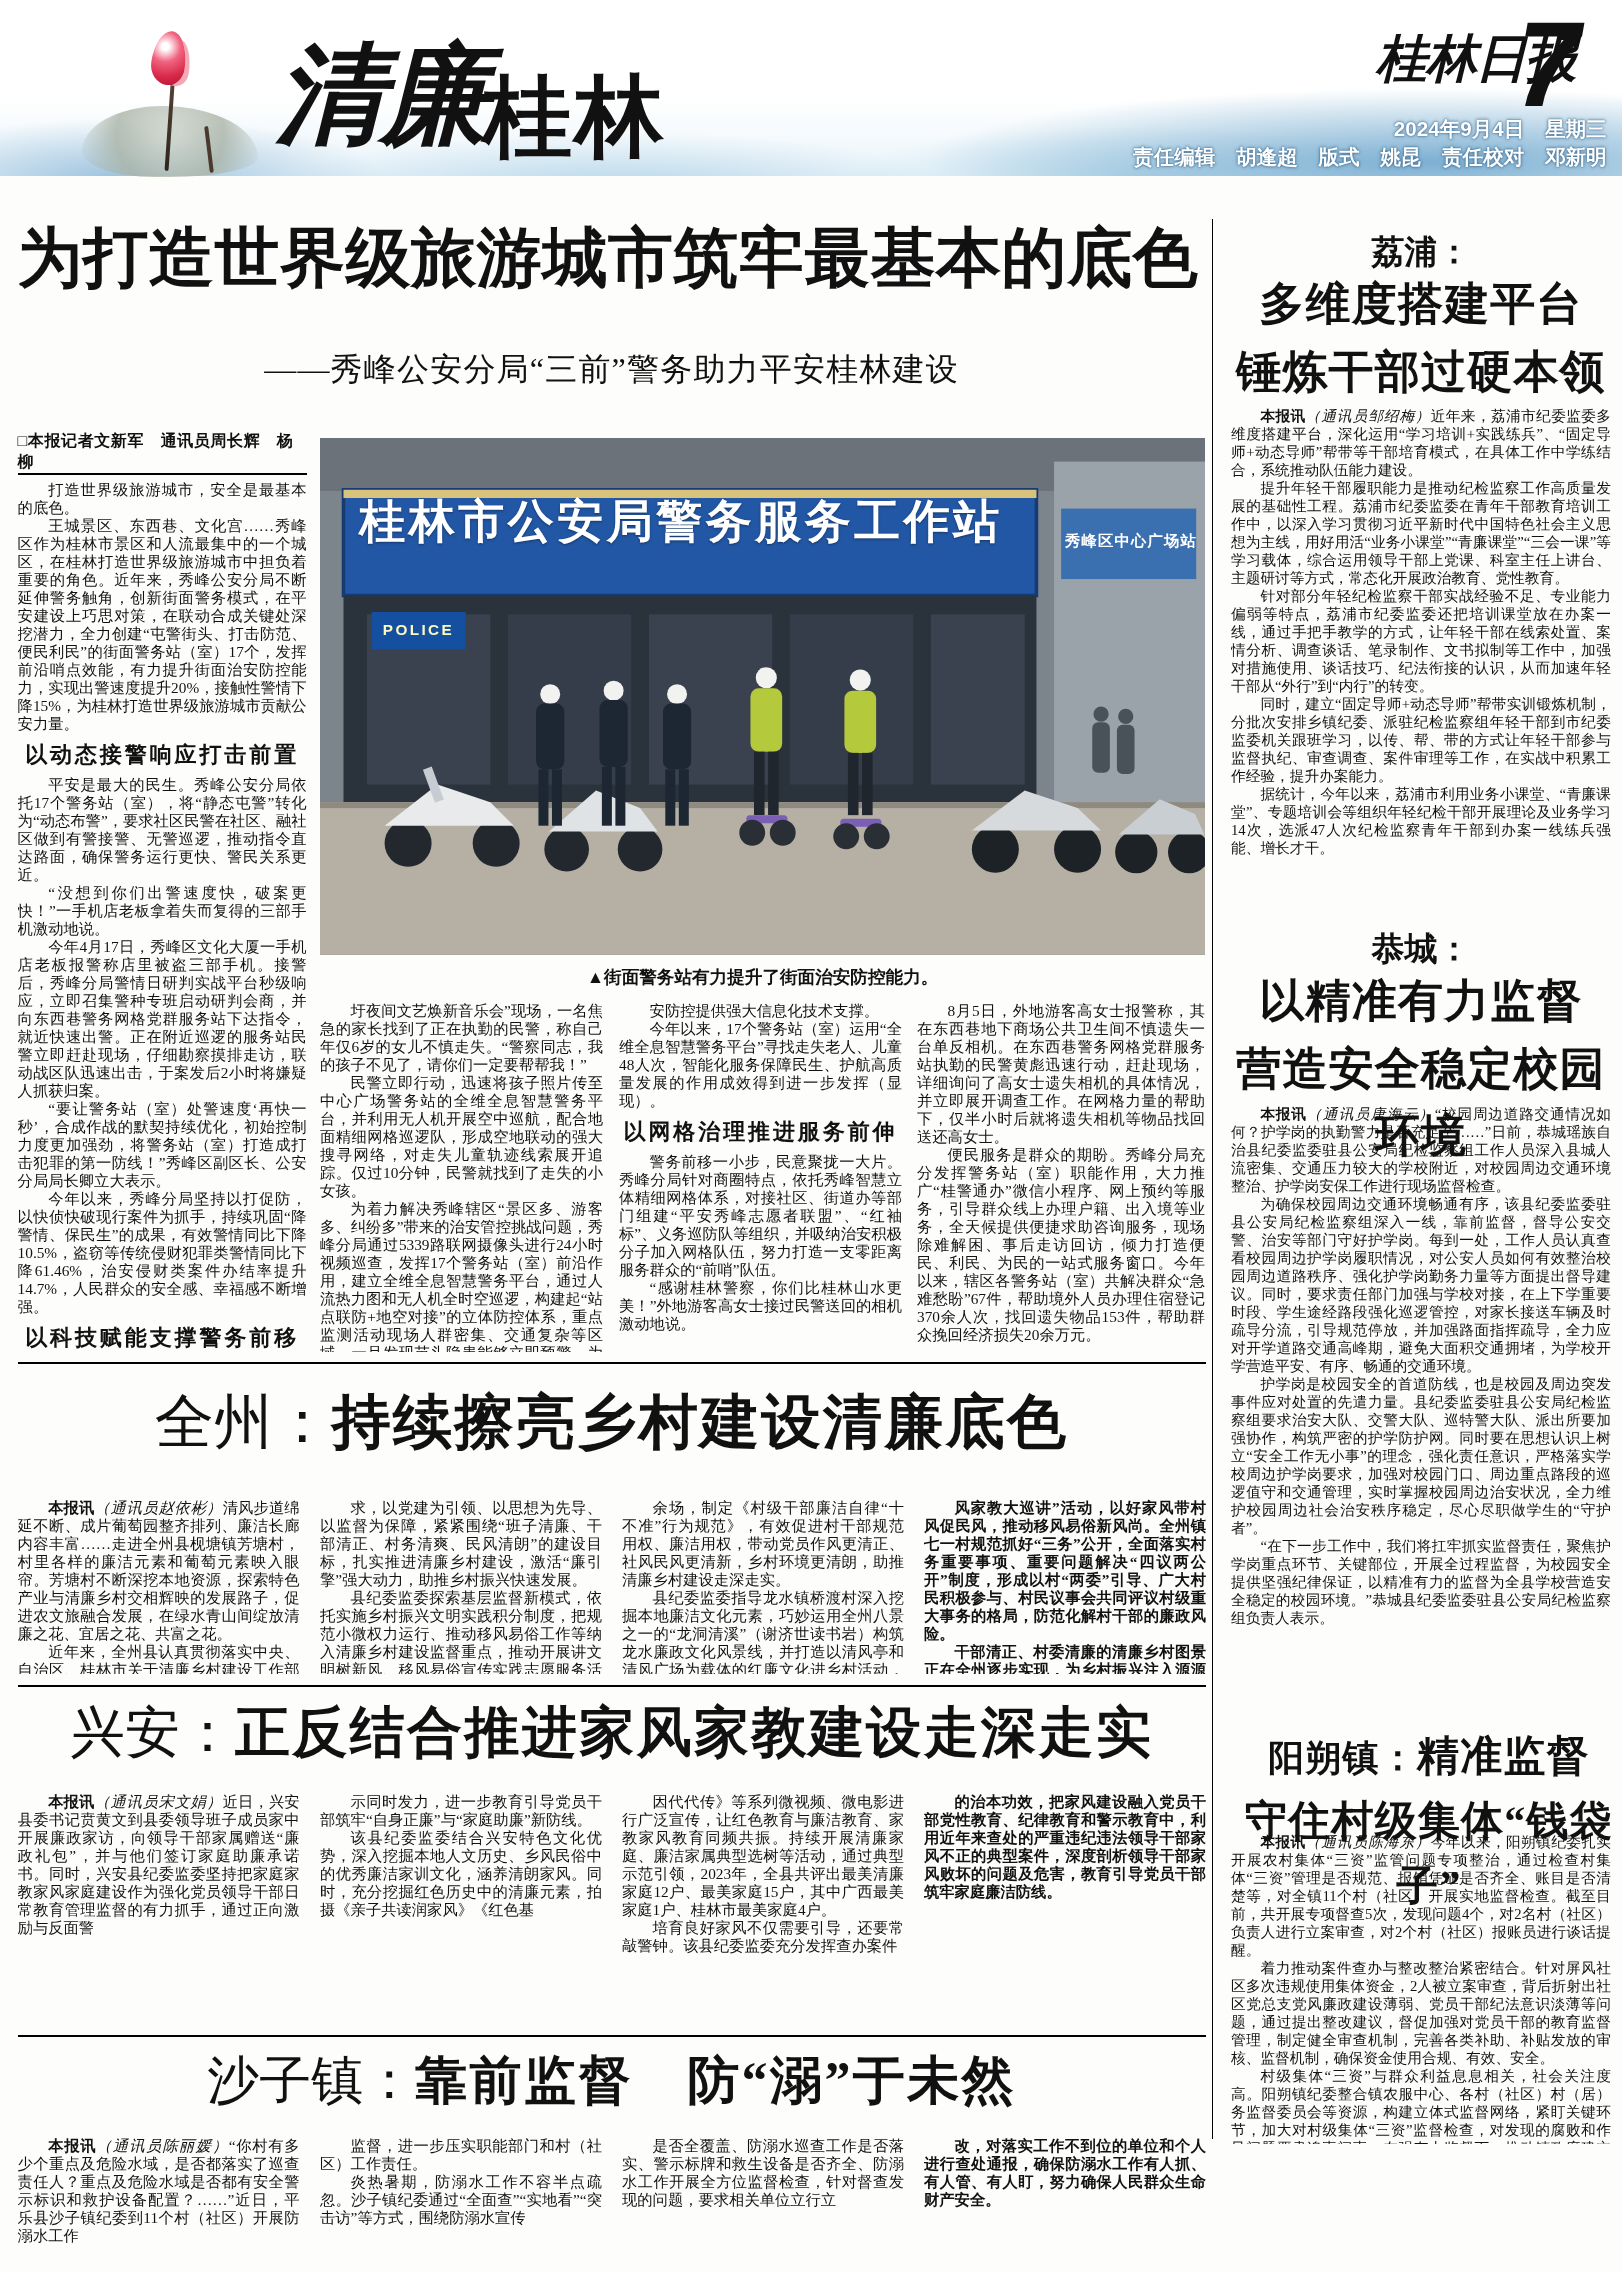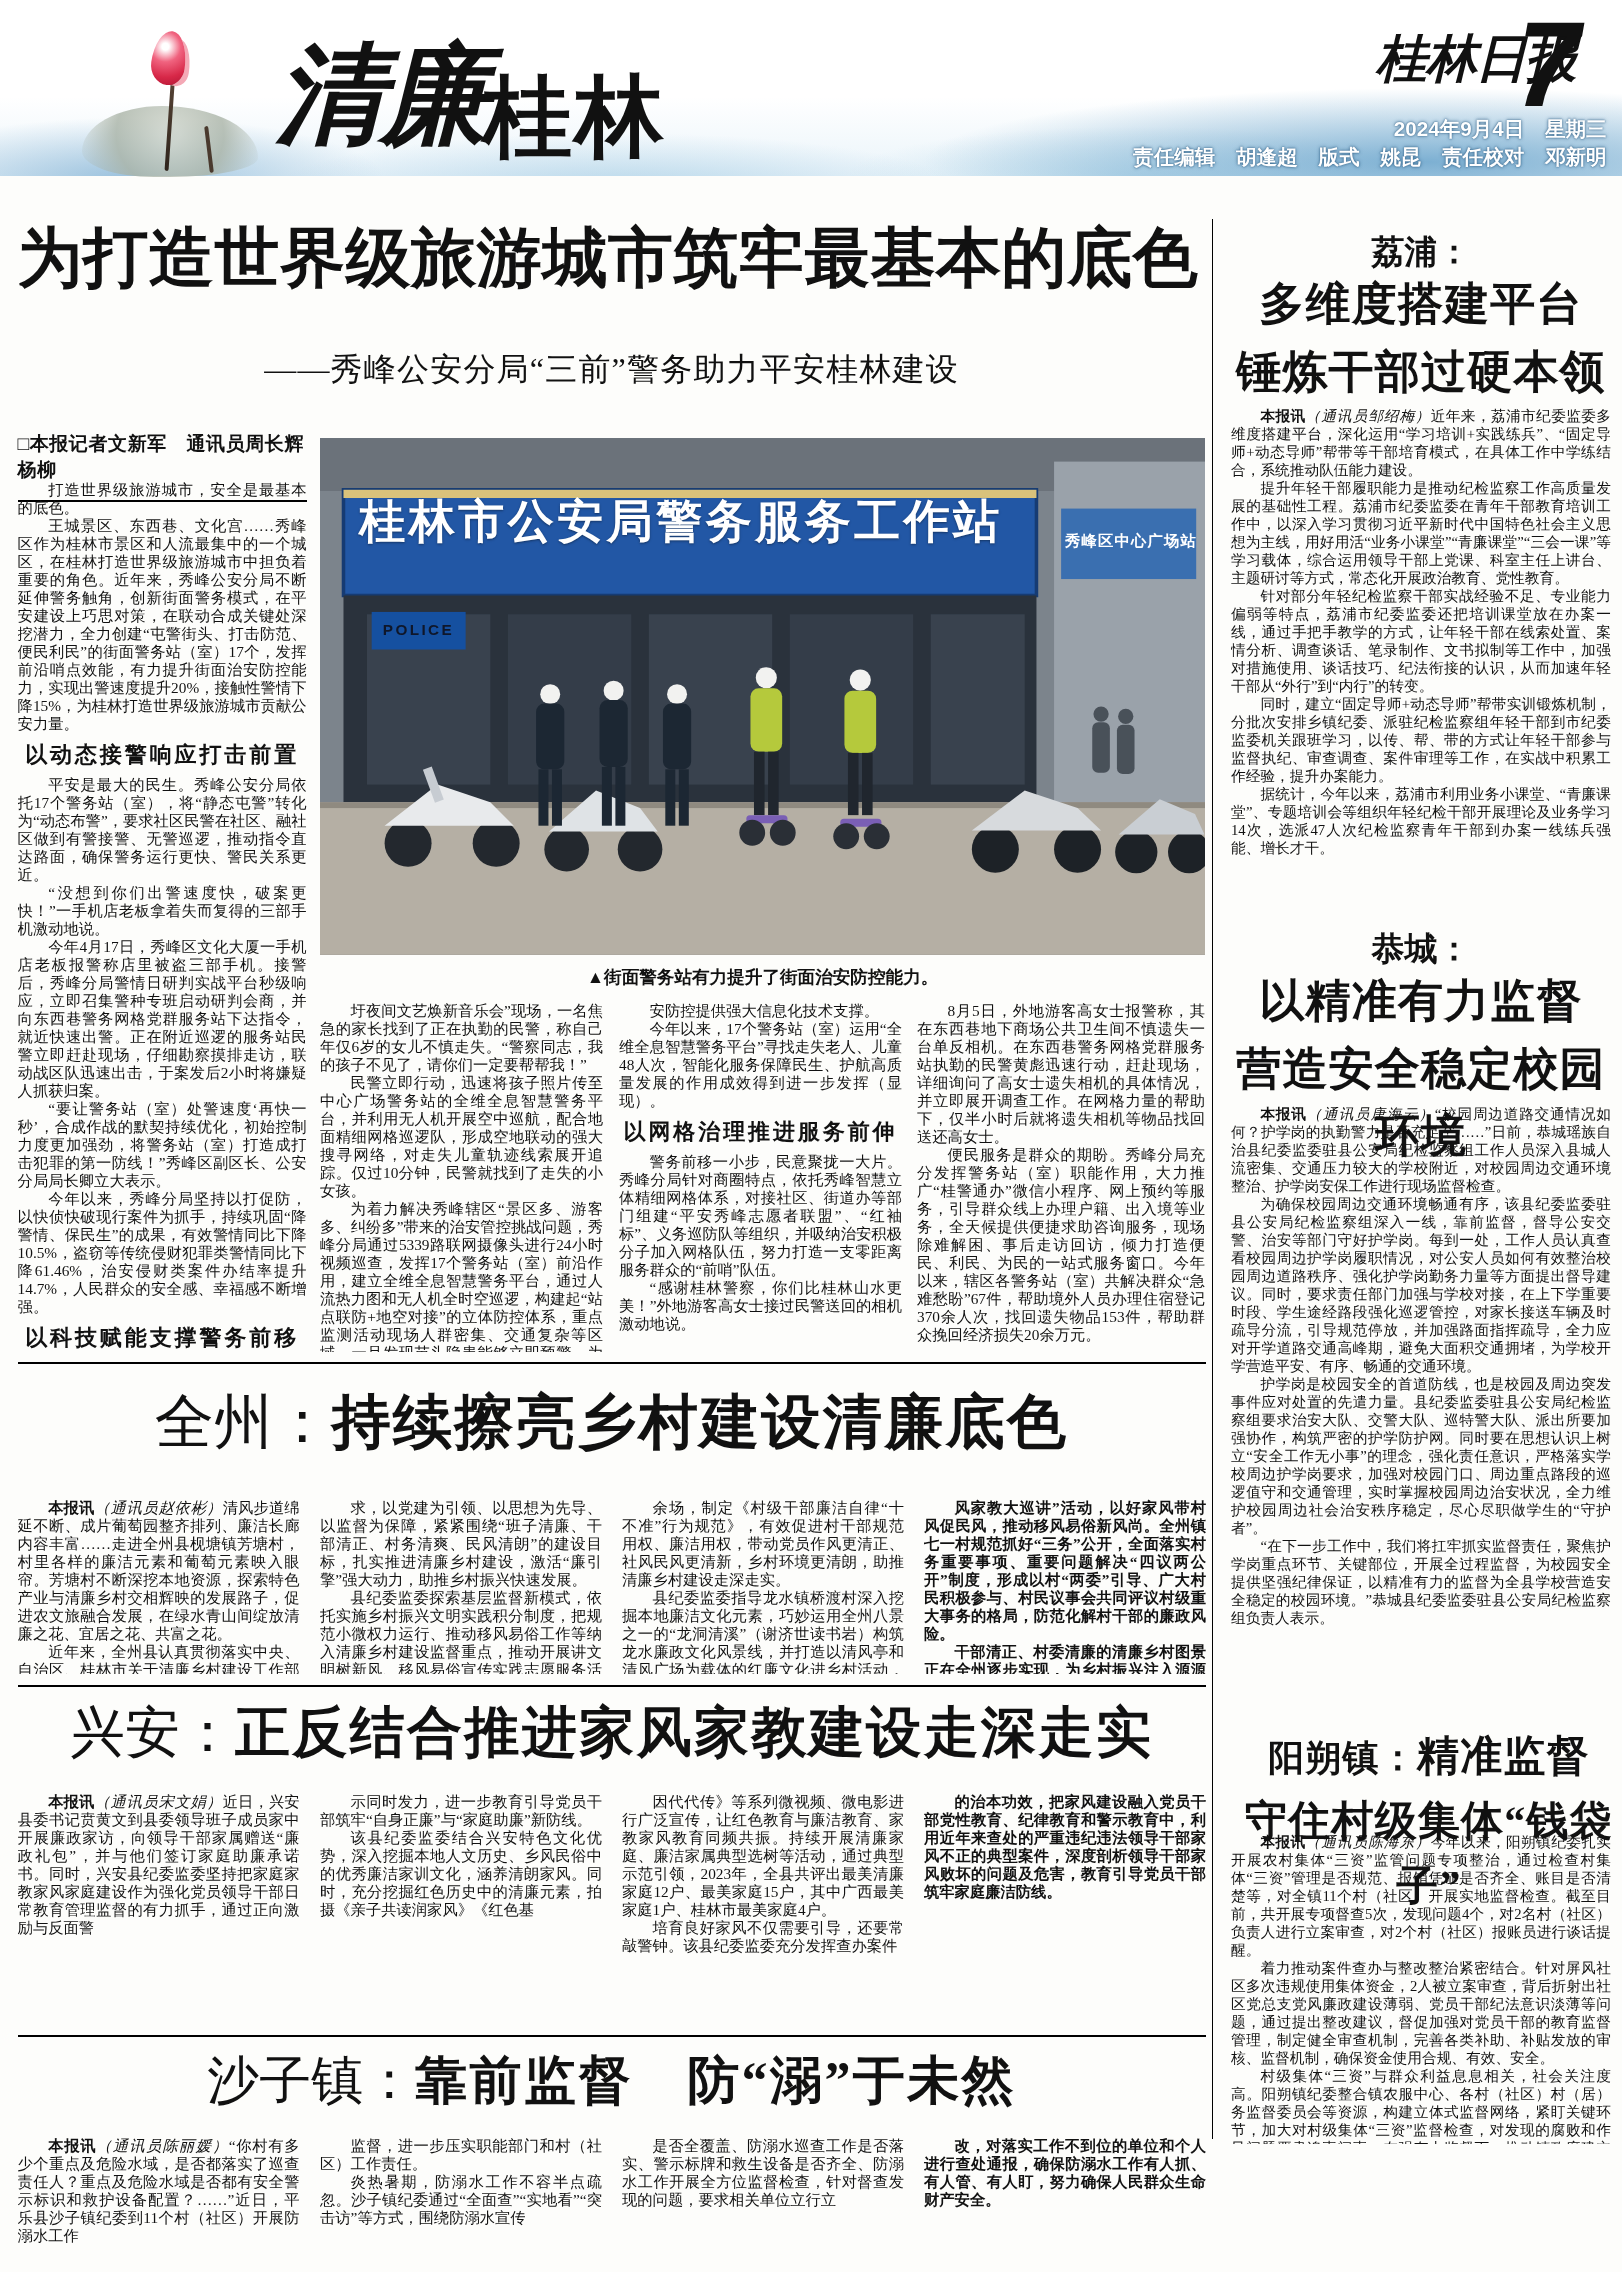--- a/index.html
+++ b/index.html
@@ -27,22 +27,22 @@
   .page-no{position:absolute;left:1515px;top:3.5px;font-size:121px;line-height:1;font-weight:900;
      font-family:"Liberation Sans",sans-serif;transform:skewX(-10deg);}
   .date-line{position:absolute;right:15.3px;top:115px;font-size:20.6px;font-weight:700;color:#fff;
      font-family:"Liberation Sans",sans-serif;text-shadow:0 0 3.5px rgba(40,90,130,.9),0 0 1.2px rgba(40,90,130,.9);}
   .staff-line{position:absolute;right:15.3px;top:143px;font-size:20.6px;font-weight:700;color:#fff;
      font-family:"Liberation Sans",sans-serif;text-shadow:0 0 3.5px rgba(40,90,130,.9),0 0 1.2px rgba(40,90,130,.9);}
   
   .headline{position:absolute;left:17.6px;top:222px;width:1188px;text-align:left;
      font-family:"Liberation Sans",sans-serif;font-weight:900;font-size:65px;line-height:1.1;letter-spacing:0.6px;}
   .subhead{position:absolute;left:17.6px;top:348px;width:1188px;text-align:center;font-size:32px;font-weight:400;letter-spacing:1.2px;}
-  .byline{position:absolute;left:17.6px;top:431px;width:289px;font-size:19px;font-weight:700;
-     border-bottom:2.4px solid #000;padding-bottom:17px;letter-spacing:0.6px;}
+  .byline{position:absolute;left:17.6px;top:431px;width:289px;font-size:16px;font-weight:700;
+     border-bottom:2.4px solid #000;padding-bottom:0;letter-spacing:0.6px;}
   .col{position:absolute;width:289px;font-size:15.3px;line-height:18px;text-align:justify;overflow:hidden;}
   .col p.para{margin:0;text-indent:2em;}
   .sec-head{text-align:center;font-family:"Liberation Sans",sans-serif;font-weight:700;font-size:22px;
      letter-spacing:2.9px;margin:13px 0 11.8px;text-indent:0;}
   .news-lead{font-family:"Liberation Sans",sans-serif;font-weight:700;}
   .news-src{font-style:italic;letter-spacing:0.6px;}
   #lead-col1{left:17.6px;top:481px;height:871px;}
   #photo{position:absolute;left:320px;top:438px;width:885px;height:517px;background:#69707a;}
   #photo-caption{position:absolute;left:320px;top:965px;width:885px;text-align:center;
      font-family:"Liberation Sans",sans-serif;font-weight:700;font-size:17.6px;}
@@ -67,21 +67,21 @@
      font-family:"Liberation Sans",sans-serif;font-weight:900;}
   .side-title{position:absolute;left:1231px;width:380px;text-align:center;
      font-weight:900;font-size:45px;line-height:1.5;letter-spacing:1.2px;}
   .side-body{position:absolute;left:1231px;width:380px;font-size:14.7px;line-height:18px;text-align:justify;overflow:hidden;}
   .side-body p.para{margin:0;text-indent:2em;}
   
   .photo-sign-main{position:absolute;left:350px;top:491px;width:664px;text-align:center;color:#fff;
      font-family:"Liberation Sans",sans-serif;font-weight:900;font-size:46px;letter-spacing:3.5px;text-shadow:0 1.2px 2.4px rgba(0,0,0,.4);}
   .photo-sign-right{position:absolute;left:1066px;top:517px;width:135px;text-align:center;color:#fff;
      font-family:"Liberation Sans",sans-serif;font-weight:700;font-size:15.3px;letter-spacing:1.2px;}
-  .photo-police{position:absolute;left:376px;top:618px;width:88px;text-align:center;color:#0f172a;
+  .photo-police{position:absolute;left:376px;top:618px;width:88px;text-align:center;color:#fef9c3;
      font-family:"Liberation Sans",sans-serif;font-weight:700;font-size:15.3px;letter-spacing:2.4px;}
 </style>
 </head>
 <body>
 
 <div id="page">
 
   <div id="masthead">
     <div class="lotus-leaf"></div>
     <div class="lotus-stem"></div>

